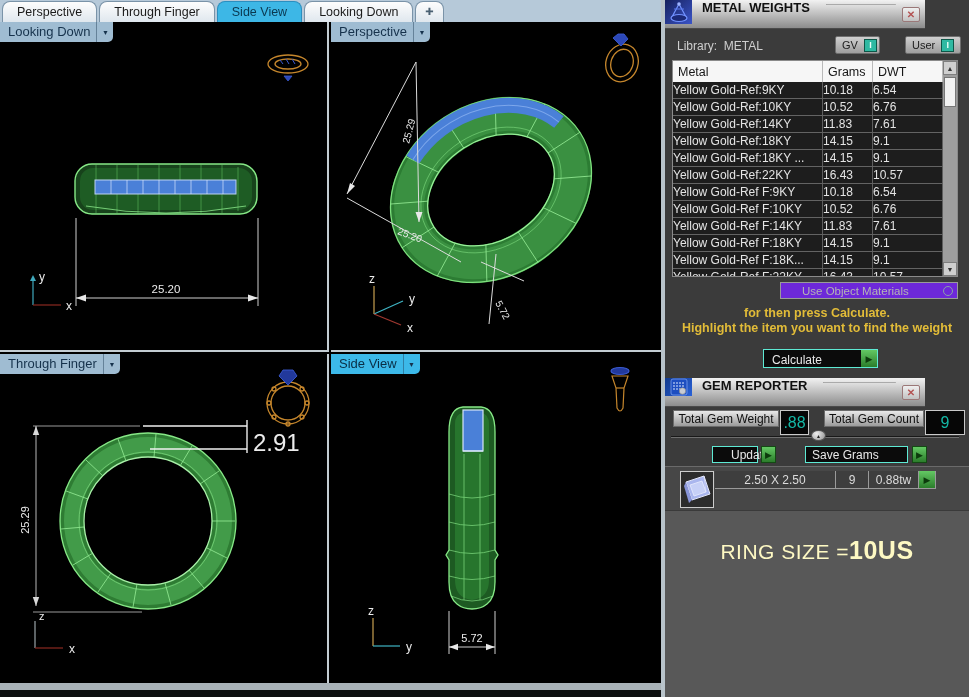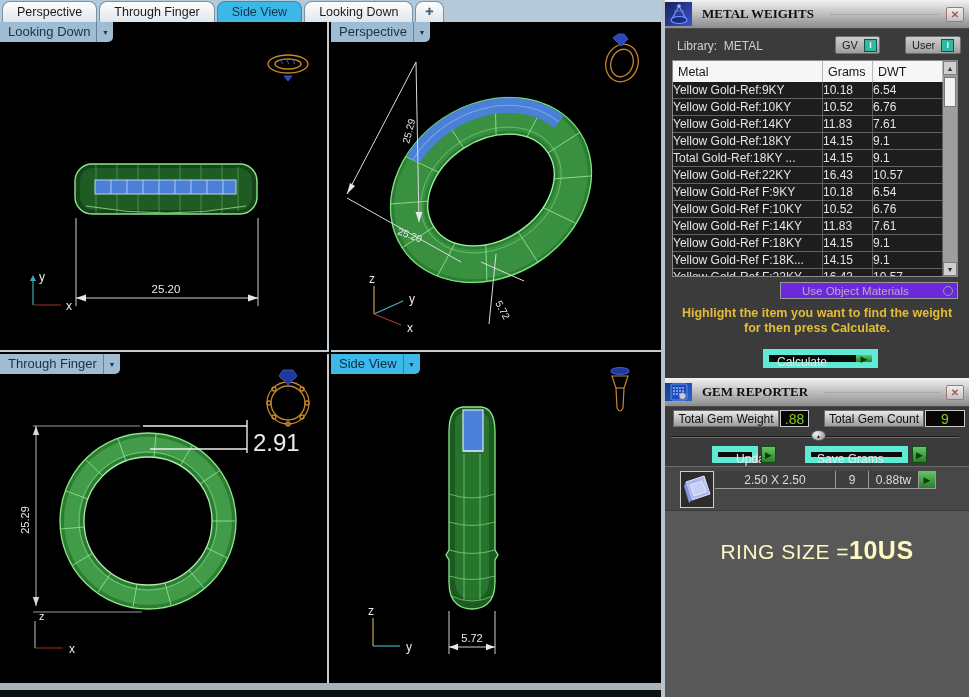--- a/index.html
+++ b/index.html
@@ -31,22 +31,22 @@
   svg text { font-family:"Liberation Sans", sans-serif; fill:#ececec; }
 
   
   .statusbar { position:absolute; left:0; top:683px; width:661px; height:7px; background:#a9b2b7; }
   .statusbar-dark { position:absolute; left:0; top:690px; width:661px; height:7px; background:#0d0f10; }
 
   
   .right-panel { position:absolute; left:661px; top:0; width:308px; height:697px; background:#3b3b3b; }
   .panel-edge { position:absolute; left:0; top:0; width:4px; height:697px; background:#b8c3ca; }
 
-  .titlebar { position:absolute; left:4px; width:304px; height:29px; display:flex; align-items:center;
-              background:linear-gradient(#f2f2f2,#8c8c8c); border-bottom:1px solid #4a4a4a;font-family:Liberation Serif, serif; }
+  .titlebar { position:absolute; left:4px; width:260px; height:29px; display:flex; align-items:flex-start;
+              background:linear-gradient(#f2f2f2,#8c8c8c); border-bottom:1px solid #4a4a4a; }
   .tb-icon { width:27px; display:flex; align-items:center; justify-content:center;
              background:linear-gradient(135deg,#16205c,#3a54c8); }
   .tb-title { flex:0 0 auto; font-size:13px; font-weight:bold; color:#101010;
               display:flex; align-items:center; padding:0 10px; }
   .tb-groove { flex:1; margin:4px 6px; border-left:1px solid #777; border-top:1px solid #aaa;
                background:linear-gradient(#e9e9e9,#9d9d9d); border-radius:2px; }
   .tb-close { width:18px; height:15px; align-self:center; margin-right:5px;
               background:linear-gradient(#efefef,#c2c2c2); border:1px solid #9b7878; border-radius:2px;
               font-size:10px; font-weight:bold; color:#b35252; display:flex; align-items:center; justify-content:center; }
 
@@ -73,33 +73,33 @@
   .sbar .up { top:0; } .sbar .down { bottom:0; }
   .sbar .thumb { position:absolute; left:1px; top:16px; width:12px; height:30px; background:#f2f2f2; border:1px solid #777; }
 
   .uom { position:absolute; left:119px; top:282px; width:178px; height:17px; background:#6d28d9;
          border:1px solid #9a9a9a; color:#b4b4b4; font-size:11.5px; display:flex; align-items:center; padding-left:21px; }
   .uom .radio { position:absolute; right:4px; top:3px; width:10px; height:10px; border:1px solid #8aa0a8; border-radius:50%; }
 
   .instruction { position:absolute; left:4px; top:306px; width:304px; text-align:center;
                  color:#e2bc38; font-size:12.5px; font-weight:bold; line-height:15px; }
 
-  .cmd-btn { position:absolute; background:#0b0b0b; border:6px solid #5eead4; color:#e9e9e9;
-             font-size:12px; display:flex; align-items:flex-start; }
+  .cmd-btn { position:absolute; background:#0b0b0b; border:1px solid #5eead4; color:#e9e9e9;
+             font-size:12px; display:flex; align-items:flex-end; }
   .cmd-btn .txt { flex:1; padding-left:8px; }
   .go { width:17px; align-self:stretch; background:linear-gradient(#63c863,#2b7d2b); border-left:1px solid #0a0a0a;
         color:#0c3a0c; font-size:9px; display:flex; align-items:center; justify-content:center; }
   .go-sq { position:absolute; width:15px; height:17px; background:linear-gradient(#63c863,#2b7d2b);
            border:1px solid #144a14; color:#0c3a0c; font-size:9px; display:flex; align-items:center; justify-content:center; }
 
   
   .silver { position:absolute; height:17px; background:linear-gradient(#e9e9e9,#9b9b9b); color:#0e0e0e;
             font-size:12px; display:flex; align-items:center; justify-content:center; border:1px solid #6a6a6a; }
-  .valbox { position:absolute; height:17px; background:#060606; border:1px solid #c9c9c9; color:#84cc16;
-            font-size:14px; display:flex; align-items:center; justify-content:center; }
+  .valbox { position:absolute; height:25px; background:#060606; border:1px solid #c9c9c9; color:#14b8a6;
+            font-size:16px; display:flex; align-items:center; justify-content:center; }
   .splitline { position:absolute; left:10px; top:436px; width:288px; height:0; border-top:1px solid #191919; border-bottom:1px solid #6e6e6e; }
   .splitknob { position:absolute; left:150px; top:430px; width:15px; height:11px; border-radius:50%;
                background:radial-gradient(circle at 35% 30%, #f0f0f0, #8e8e8e); border:1px solid #555;
                font-size:5px; color:#222; display:flex; align-items:center; justify-content:center; }
 
   .gem-zone1 { position:absolute; left:4px; top:466px; width:304px; height:44px; background:#474747; border-top:1px solid #6a6a6a; }
   .gem-zone2 { position:absolute; left:4px; top:510px; width:304px; height:187px; background:#585858; border-top:1px solid #3a3a3a; }
 
   .gem-icon-box { position:absolute; left:19px; top:471px; width:34px; height:37px; background:#2c2c2c; border:1px solid #cccccc; }
   .gemtbl { position:absolute; left:54px; top:471px; width:221px; height:37px; font-size:12px; color:#dcdcdc; }
@@ -415,21 +415,21 @@
           <div class="c c-metal">Yellow Gold-Ref:14KY</div>
           <div class="c c-grams">11.83</div>
           <div class="c c-dwt">7.61</div>
         </div>
       <div class="trow">
           <div class="c c-metal">Yellow Gold-Ref:18KY</div>
           <div class="c c-grams">14.15</div>
           <div class="c c-dwt">9.1</div>
         </div>
       <div class="trow">
-          <div class="c c-metal">Total Gold-Ref:18KY ...</div>
+          <div class="c c-metal">Yellow Gold-Ref:18KY ...</div>
           <div class="c c-grams">14.15</div>
           <div class="c c-dwt">9.1</div>
         </div>
       <div class="trow">
           <div class="c c-metal">Yellow Gold-Ref:22KY</div>
           <div class="c c-grams">16.43</div>
           <div class="c c-dwt">10.57</div>
         </div>
       <div class="trow">
           <div class="c c-metal">Yellow Gold-Ref F:9KY</div>
@@ -468,22 +468,22 @@
       <div class="down">▼</div>
     </div>
   </div>
 
   <div class="uom">
     <span>Use Object Materials</span>
     <span class="radio"></span>
   </div>
 
   <div class="instruction">
+    <div>for then press Calculate.</div>
     <div>Highlight the item you want to find the weight</div>
-    <div>for then press Calculate.</div>
   </div>
 
   <div class="cmd-btn" style="left:102px;top:349px;width:115px;height:19px;">
     <span class="txt">Calculate</span>
     <span class="go">▶</span>
   </div>
 
   <div class="titlebar" style="top:378px;">
     <div class="tb-icon" style="background:linear-gradient(135deg,#123a8c,#2a62d8);">
       <svg width="18" height="18" viewBox="0 0 18 18">

